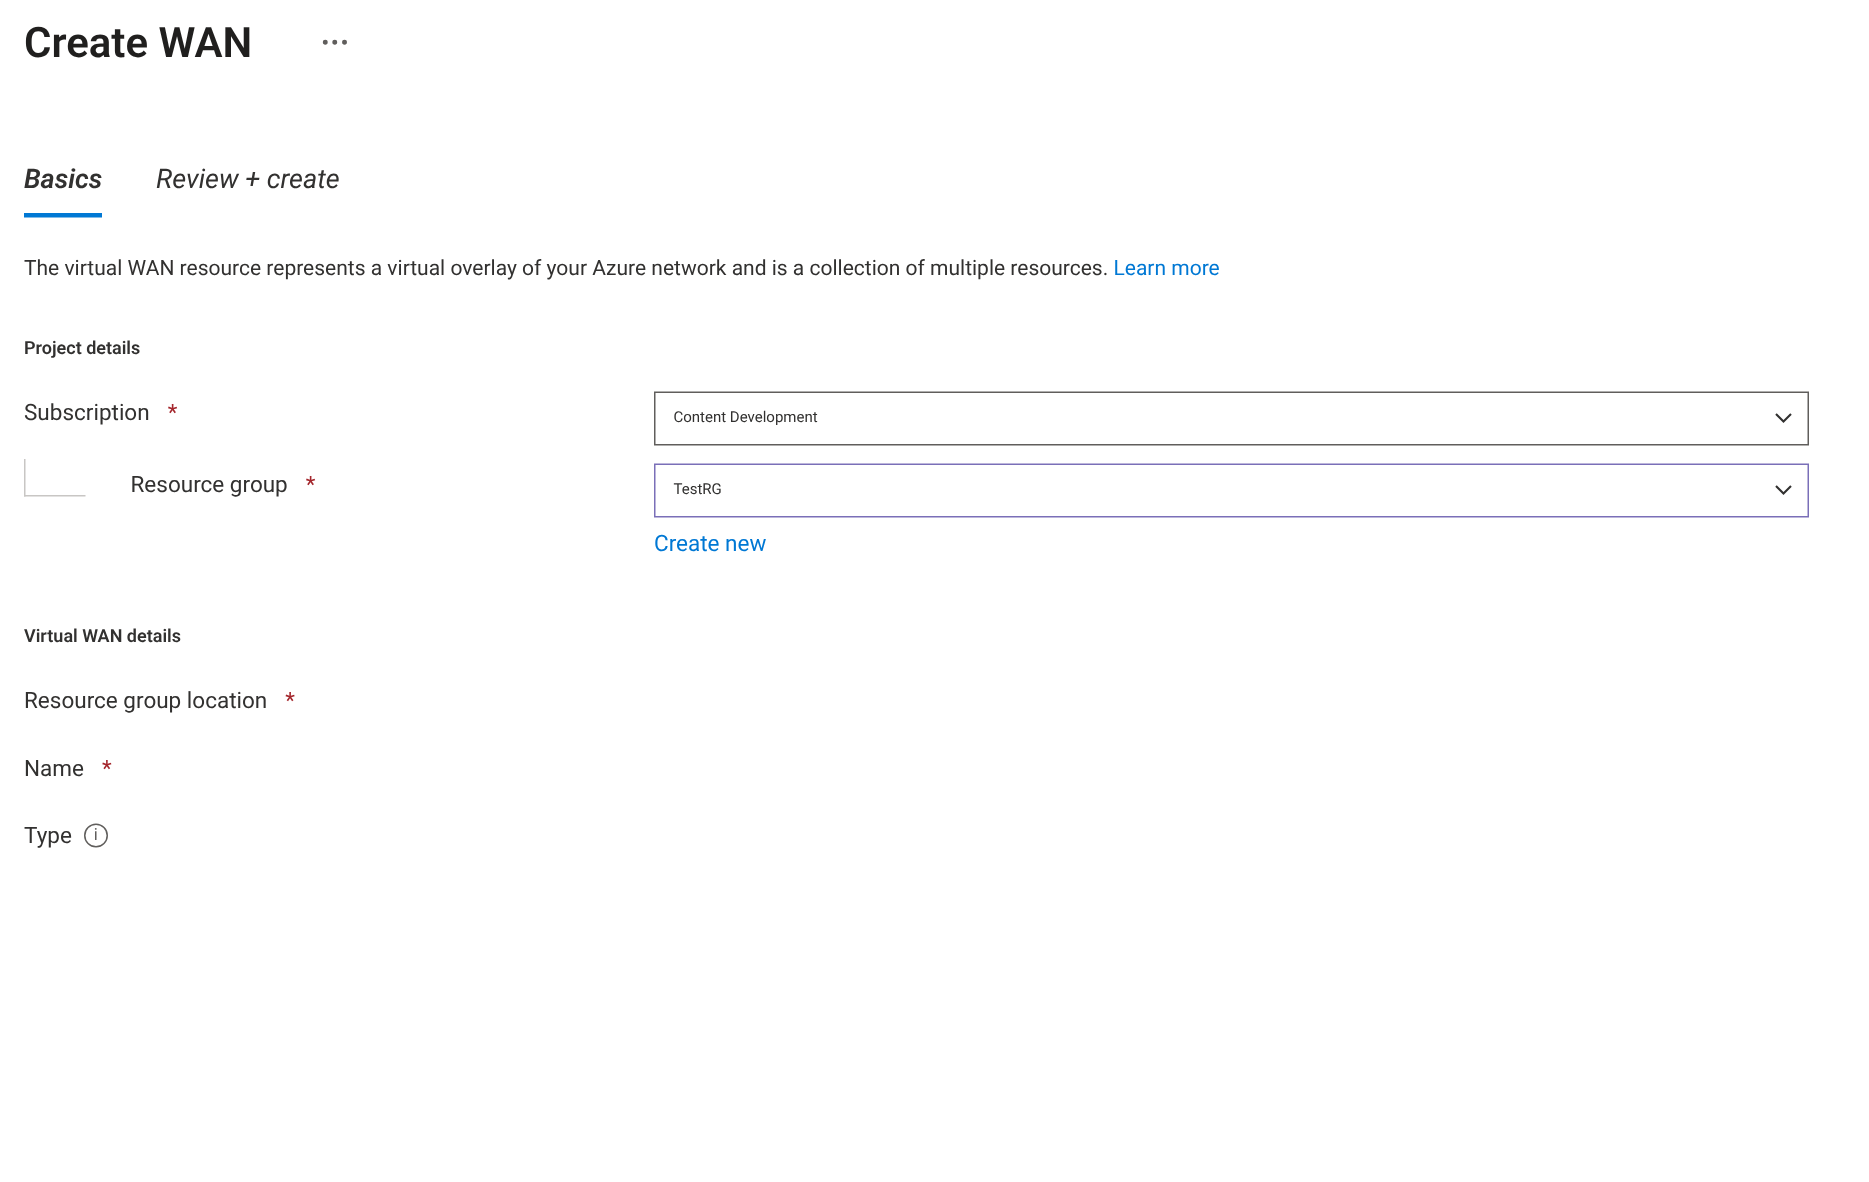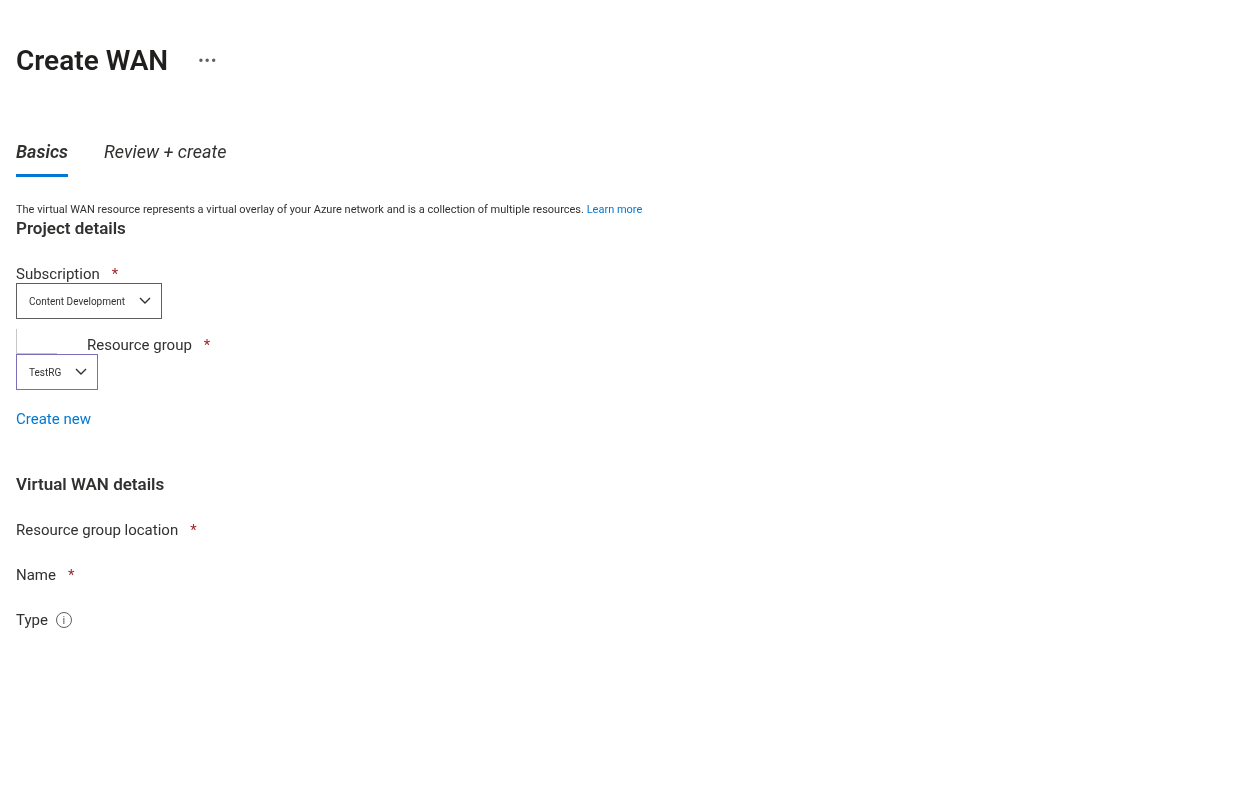--- a/index.html
+++ b/index.html
@@ -7,23 +7,22 @@
       font-family: "Segoe UI", -apple-system, BlinkMacSystemFont, Roboto, sans-serif;
       color: #323130;
       background: #ffffff;
       padding: 12px 16px;
       font-size: 14px;
     }
 
     .page-header {
       display: flex;
       align-items: center;
-      gap: 24px;
+      gap: 40px;
       margin-bottom: 60px;
-      margin-top: 32px;
     }
     .page-title {
       font-size: 28px;
       font-weight: 600;
       color: #201f1e;
     }
     .more-icon {
       display: inline-flex;
       align-items: center;
       justify-content: center;
@@ -47,41 +46,41 @@
       cursor: pointer;
       border-bottom: 3px solid transparent;
       font-style: italic;
     }
     .tab.active {
       font-weight: 600;
       border-bottom-color: #0078d4;
     }
 
     .description {
-      font-size: 11px;
+      font-size: 14px;
       color: #323130;
       line-height: 1.55;
+      margin-bottom: 34px;
     }
     .link {
       color: #0078d4;
       cursor: pointer;
     }
 
     .section-title {
-      font-size: 17px;
+      font-size: 12px;
       font-weight: 600;
       margin-bottom: 22px;
     }
 
     .form-row {
       display: flex;
       align-items: flex-start;
       gap: 0;
       margin-bottom: 22px;
-      flex-direction: column;
     }
     .form-row.tight { margin-bottom: 12px; }
 
     .form-label-cell {
       width: 420px;
       flex-shrink: 0;
       display: flex;
       align-items: center;
       gap: 8px;
       font-size: 15px;
@@ -145,21 +144,21 @@
       right: 10px;
       top: 50%;
       transform: translateY(-50%);
       display: inline-flex;
       color: #323130;
     }
     .input-box .right-ico.ok { color: #107c10; }
 
     .sublink {
       display: inline-block;
-      margin-top: 20px;
+      margin-top: 8px;
       font-size: 15px;
       color: #0078d4;
       cursor: pointer;
     }
 
     .section-gap { margin-top: 46px; }
 
     svg { display: block; }
   </style>
 </head>

